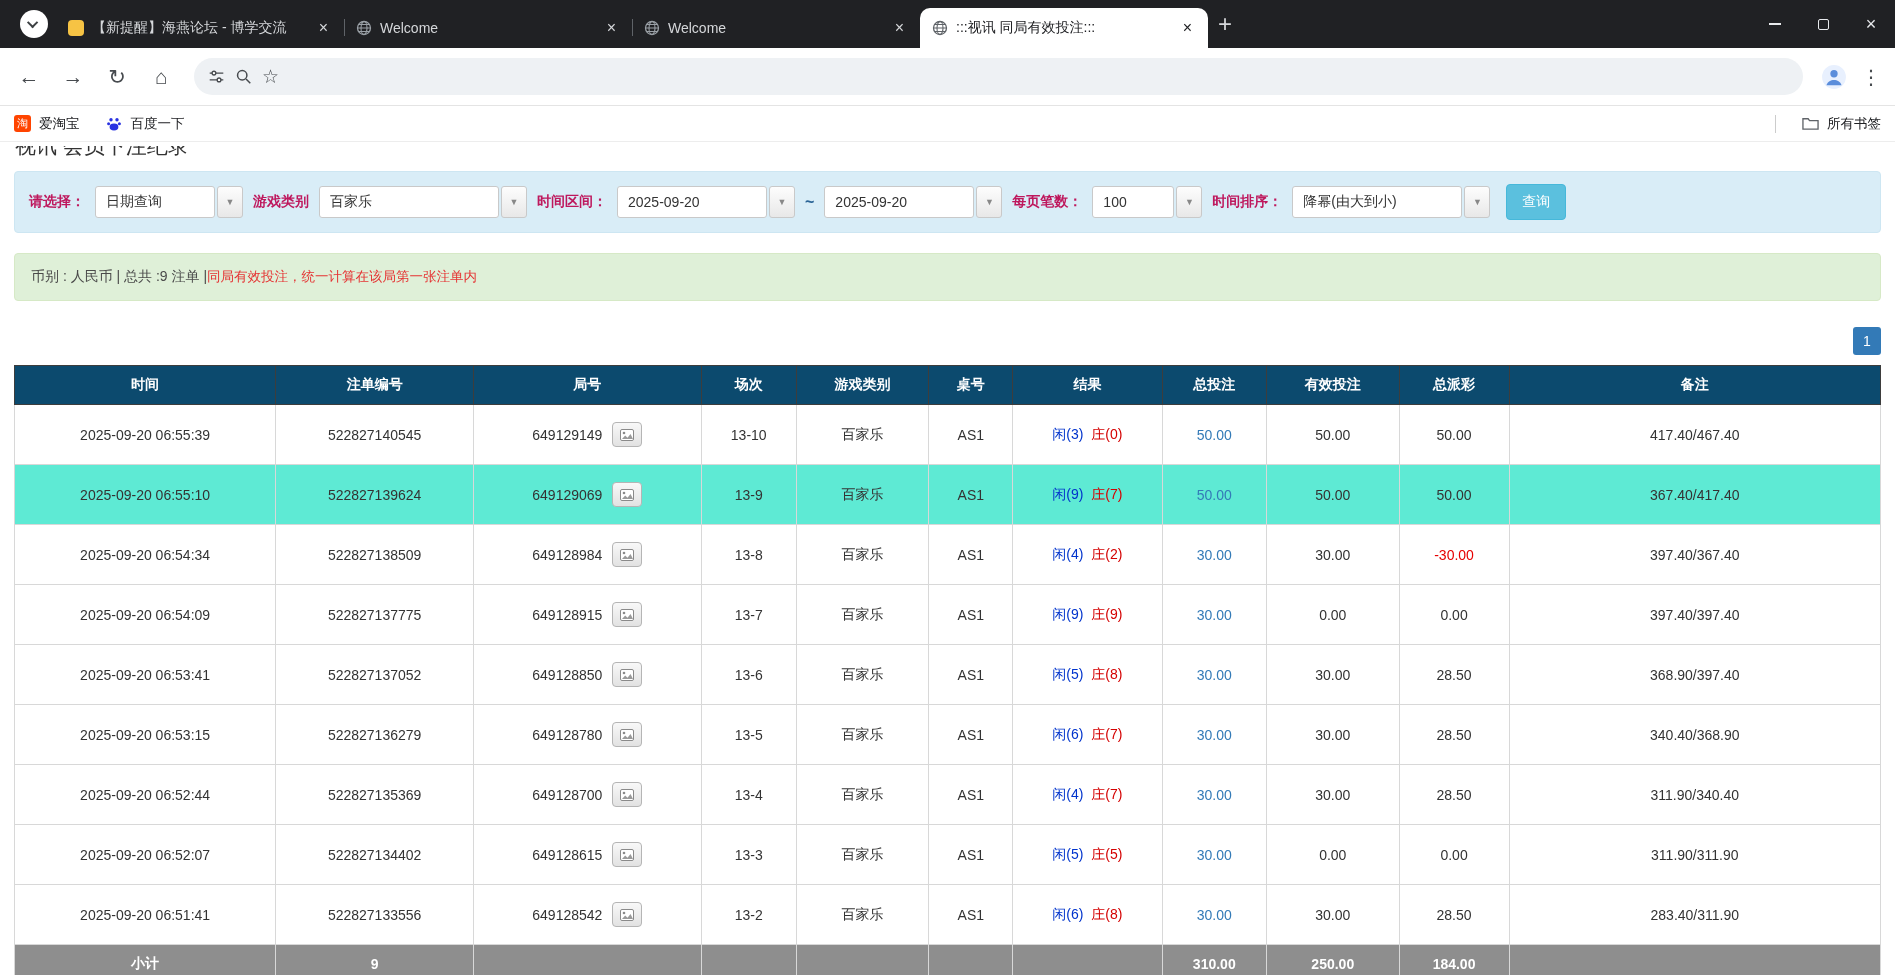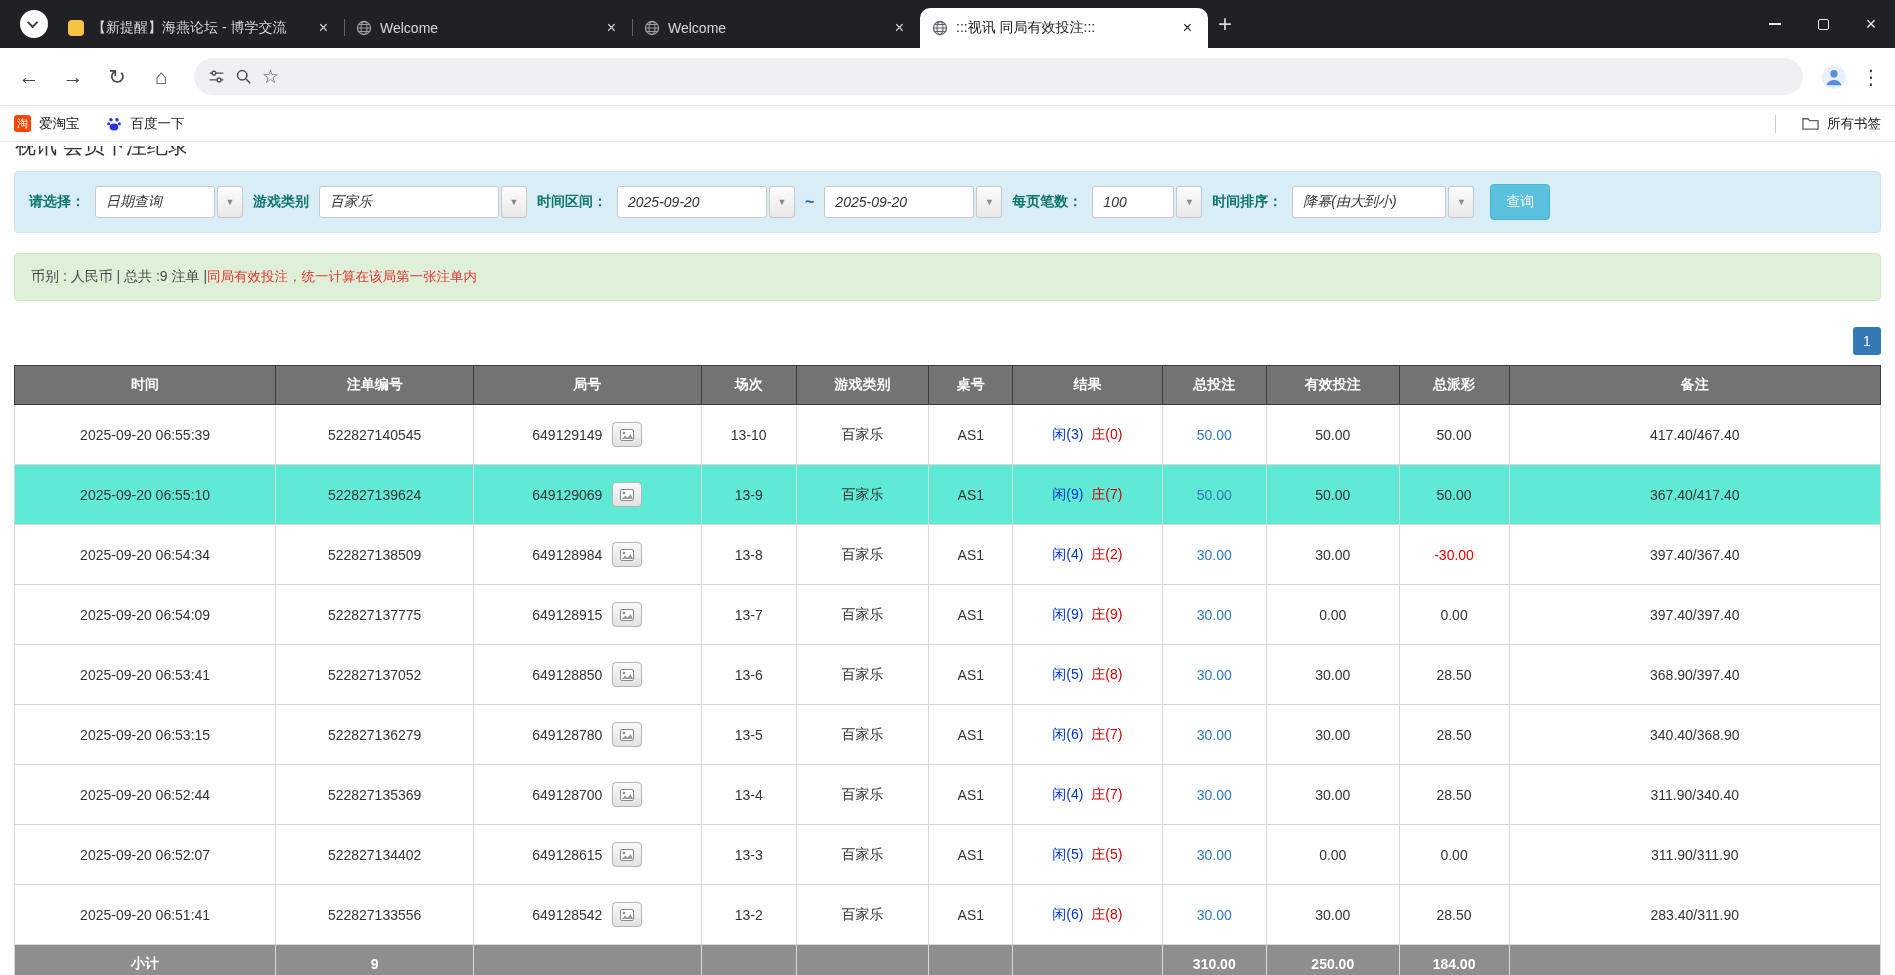--- a/index.html
+++ b/index.html
@@ -38,36 +38,36 @@
   .bm-icon.taobao { background:#ff4400; color:#fff; border-radius:3px; font-size:11px; }
   .bm-spacer { flex:1; }
   .bm-divider { width:1px; height:18px; background:#ccc; }
   .all-bookmarks { overflow:hidden; }
 
   
   .page-title-clip { height:13px; overflow:hidden; margin:4px 0 0 15px; }
   .page-title-clip span { display:block; font-size:21px; line-height:24px; margin-top:-12px; color:#333; }
 
   .filter-bar { margin:12px 14px 0; background:#d9edf7; border:1px solid #cde6f2; border-radius:4px; padding:12px 14px; display:flex; align-items:center; gap:10px; }
-  .f-label { color:#0f766e; font-weight:bold; font-size:14px; white-space:nowrap; }
+  .f-label { color:#be185d; font-weight:bold; font-size:14px; white-space:nowrap; }
   .tilde { color:#2a6496; font-weight:bold; }
   .combo { display:inline-flex; align-items:stretch; height:32px; }
-  .combo-text { background:#fff; border:1px solid #c9c9c9; border-radius:3px; display:flex; align-items:center; padding:12px 10px; font-size:14px; color:#333; overflow:hidden; white-space:nowrap;font-style:italic; }
+  .combo-text { background:#fff; border:1px solid #c9c9c9; border-radius:3px; display:flex; align-items:center; padding:12px 10px; font-size:14px; color:#333; overflow:hidden; white-space:nowrap; }
   .combo-btn { width:26px; margin-left:2px; background:linear-gradient(#fdfdfd,#e8e8e8); border:1px solid #c9c9c9; border-radius:3px; display:flex; align-items:center; justify-content:center; color:#888; font-size:9px; cursor:pointer; }
   .search-btn { background:#5bc0de; border:1px solid #46b8da; color:#fff; font-size:14px; padding:8px 15px; border-radius:4px; margin-left:6px; cursor:pointer; }
 
   .summary-bar { margin:20px 14px 0; background:#dff0d8; border:1px solid #d6e9c6; border-radius:4px; padding:14px 16px; display:flex; justify-content:flex-start; align-items:center; }
   .summary-left { color:#4a4a4a; font-size:14px; }
   .summary-right { color:#e53333; font-size:13.5px; }
 
   .pagination { margin:26px 14px 10px; text-align:right; }
   .page-num { display:inline-block; min-width:28px; height:28px; line-height:28px; background:#337ab7; color:#fff; text-align:center; border-radius:3px; font-size:14px; cursor:pointer; }
 
   table { width:calc(100% - 28px); margin:2px 14px 0; border-collapse:collapse; table-layout:fixed; }
-  thead th { background:#737373; color:#fff; font-weight:bold; font-size:14px; padding:10px 15px; border:1px solid #3d3d3d; }
+  thead th { background:#0c4a6e; color:#fff; font-weight:bold; font-size:14px; padding:10px 15px; border:1px solid #3d3d3d; }
   tbody td { background:#fff; border:1px solid #d8d8d8; text-align:center; font-size:14px; color:#333; padding:17px 6px; overflow:hidden; }
   tr.highlight td { background:#5eead4; }
   tfoot td { background:#8e8e8e; color:#fff; font-weight:bold; padding:10px 6px; border:1px solid #d8d8d8; font-size:14px; text-align:center; }
   .bet-link { color:#337ab7; cursor:pointer; }
   .player { color:#0033cc; }
   .banker { color:#d40000; margin-left:4px; }
   .negative { color:#e60000; }
   .round-wrap { display:flex; align-items:center; justify-content:center; gap:10px; }
   .media-btn { width:30px; height:25px; border:1px solid #b5b5b5; border-radius:4px; background:linear-gradient(#f8f8f8,#e2e2e2); display:inline-flex; align-items:center; justify-content:center; cursor:pointer; }
 </style>
@@ -225,21 +225,21 @@
   </span>
 
   <span class="f-label">每页笔数：</span>
   <span class="combo">
     <span class="combo-text" style="width:82px">100</span>
     <span class="combo-btn">▼</span>
   </span>
 
   <span class="f-label">时间排序：</span>
   <span class="combo">
-    <span class="combo-text" style="width:154px">降幂(由大到小)</span>
+    <span class="combo-text" style="width:170px">降幂(由大到小)</span>
     <span class="combo-btn">▼</span>
   </span>
 
   <button class="search-btn">查询</button>
 </div>
 
 <div class="summary-bar">
   <span class="summary-left">币别 : 人民币 | 总共 :9 注单 |</span>
   <span class="summary-right">同局有效投注，统一计算在该局第一张注单内</span>
 </div>

